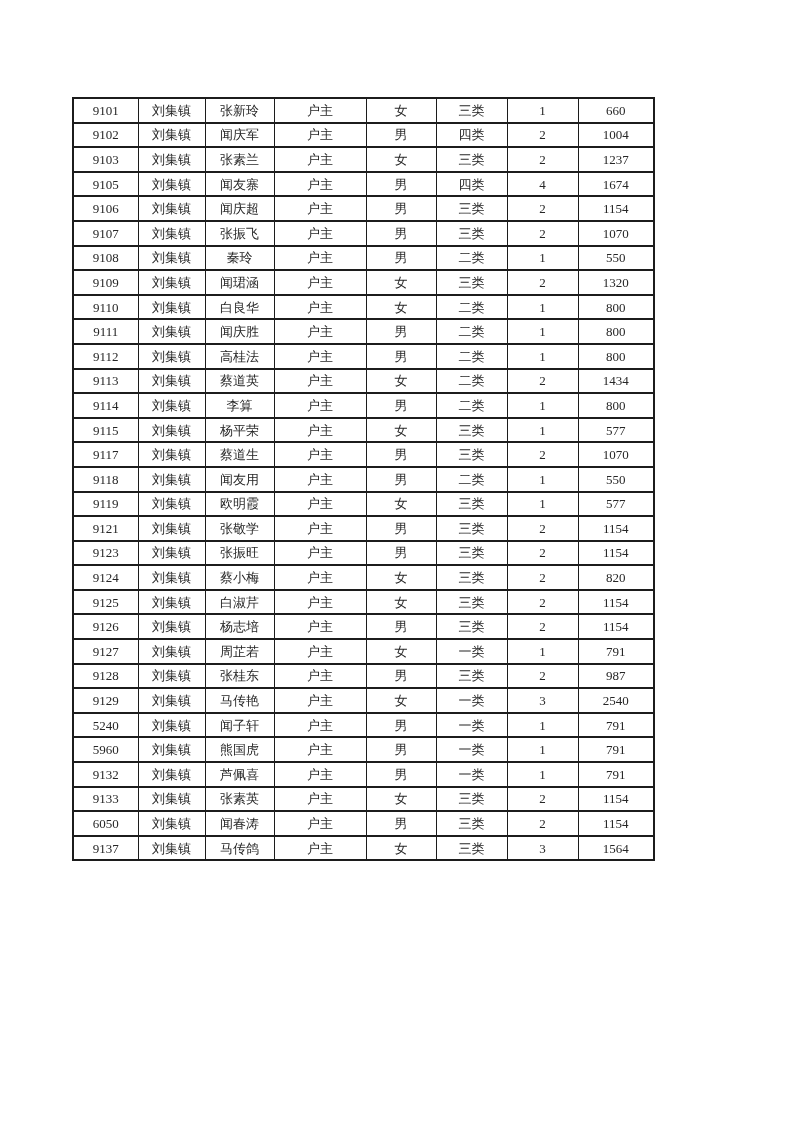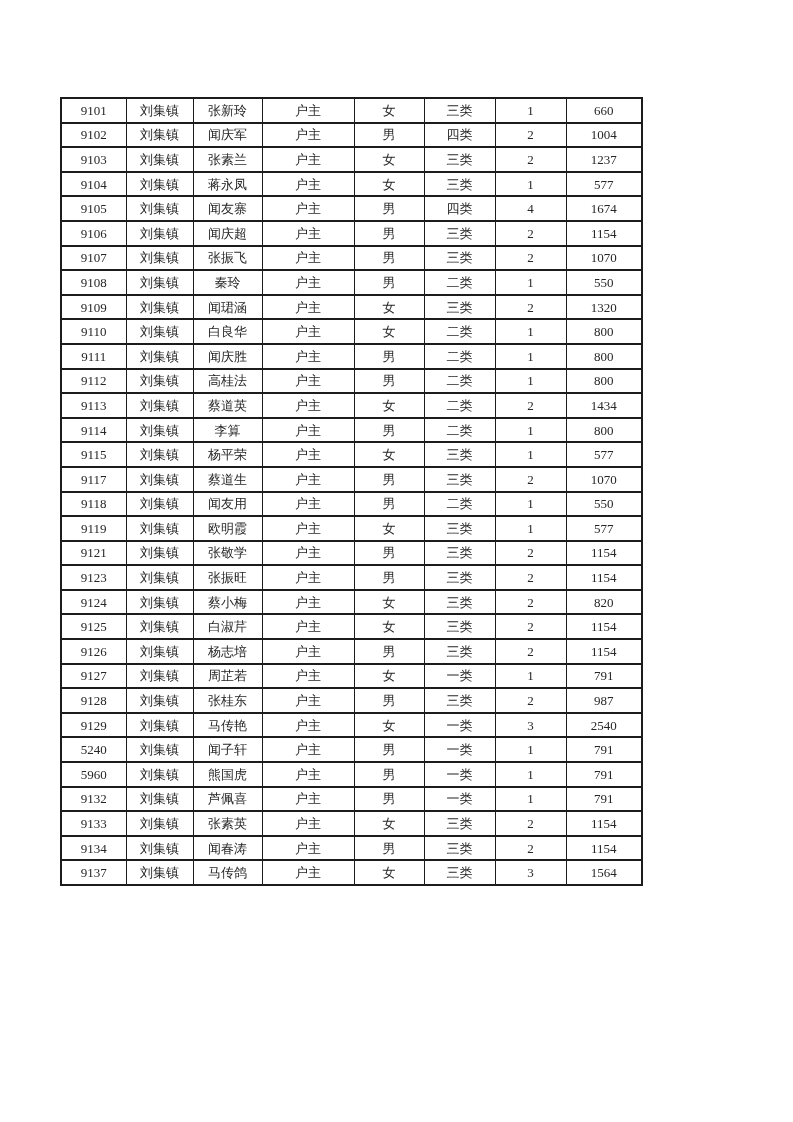--- a/index.html
+++ b/index.html
@@ -10,21 +10,21 @@
   .page {
     position: relative;
     width: 793px;
     height: 1122px;
     background: #ffffff;
     overflow: hidden;
     font-family: "Liberation Serif", "DejaVu Serif", serif;
   }
   table.records {
     position: absolute;
-    left: 60px;
+    left: 72px;
     top: 97px;
     width: 581px;
     border-collapse: collapse;
     table-layout: fixed;
     border: 2px solid #1c1c1c;
   }
   table.records td {
     border-left: 1px solid #1c1c1c;
     border-right: 1px solid #1c1c1c;
     border-top: 2px solid #1c1c1c;
@@ -80,30 +80,20 @@
           <td>9103</td>
           <td>刘集镇</td>
           <td>张素兰</td>
           <td>户主</td>
           <td>女</td>
           <td>三类</td>
           <td>2</td>
           <td>1237</td>
         </tr>
         <tr>
-          <td>9104</td>
-          <td>刘集镇</td>
-          <td>蒋永凤</td>
-          <td>户主</td>
-          <td>女</td>
-          <td>三类</td>
-          <td>1</td>
-          <td>577</td>
-        </tr>
-        <tr>
           <td>9105</td>
           <td>刘集镇</td>
           <td>闻友寨</td>
           <td>户主</td>
           <td>男</td>
           <td>四类</td>
           <td>4</td>
           <td>1674</td>
         </tr>
         <tr>
@@ -350,21 +340,21 @@
           <td>9133</td>
           <td>刘集镇</td>
           <td>张素英</td>
           <td>户主</td>
           <td>女</td>
           <td>三类</td>
           <td>2</td>
           <td>1154</td>
         </tr>
         <tr>
-          <td>9134</td>
+          <td>6050</td>
           <td>刘集镇</td>
           <td>闻春涛</td>
           <td>户主</td>
           <td>男</td>
           <td>三类</td>
           <td>2</td>
           <td>1154</td>
         </tr>
         <tr>
           <td>9137</td>

